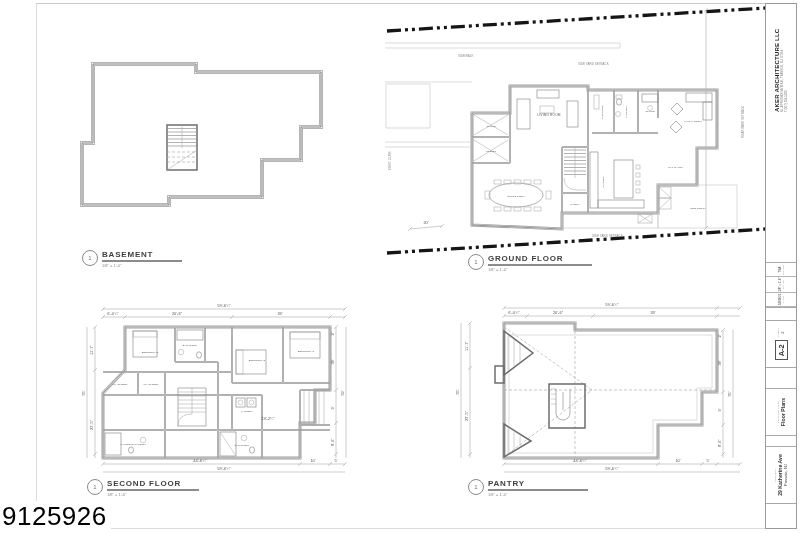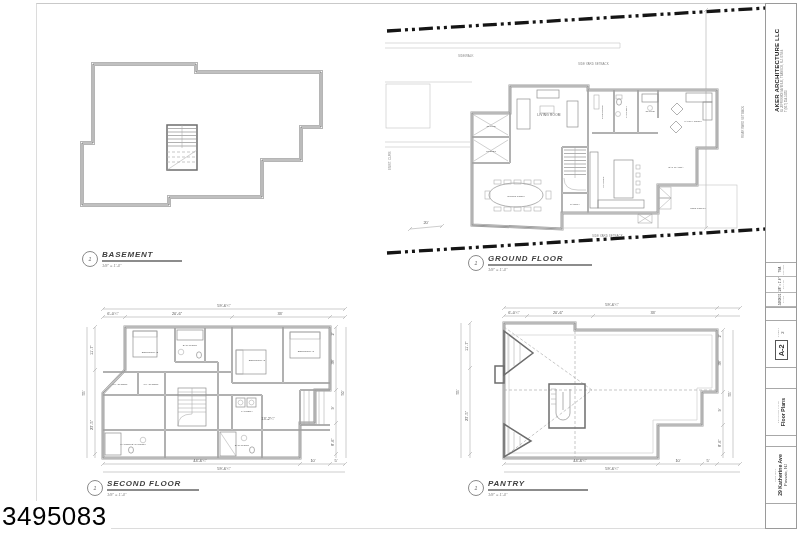--- a/index.html
+++ b/index.html
@@ -24,21 +24,21 @@
   .sl{stroke:#c2c2c2;stroke-width:.6;fill:none}
   .dim{stroke:#9a9a9a;stroke-width:.5;fill:none}
   .hv{stroke:#151515;stroke-width:3.3;fill:none;stroke-dasharray:14 4 3 4 3 4}
   .inl{stroke:#cfcfcf;stroke-width:.7;fill:none}
   text{fill:#5a5a5a;}
   .rt{font-size:3.2px;text-anchor:middle;letter-spacing:.2px}
   .rts{font-size:2.5px;text-anchor:middle}
   .dt{font-size:4px;text-anchor:middle;fill:#555}
   .st{font-size:3px;fill:#8a8a8a}
   
-  .ptitle{position:absolute;display:flex;align-items:center;font-style:italic;}
+  .ptitle{position:absolute;display:flex;align-items:flex-start;}
   .pnum{width:14px;height:14px;border:1px solid #8a8a8a;border-radius:50%;
         font-size:6px;line-height:14px;text-align:center;color:#777;background:#fff;
         margin-right:4px;flex:0 0 auto;}
   .pname{font-size:8px;font-weight:bold;letter-spacing:.8px;color:#3f3f3f;
          border-bottom:2px solid #8c8c8c;padding-bottom:1px;}
   .pscale{font-size:4px;color:#888;margin-top:1px;}
   
   .sheet-id{position:absolute;left:2px;top:501px;font-size:26px;color:#000;
             background:#fff;padding:0 4px 2px 0;letter-spacing:.5px;}
   
@@ -370,14 +370,14 @@
 
       <div class="tb-cell" style="left:414px;width:104px;border:none;align-items:flex-start;padding-left:2px">
         <div class="tb-firm">AKER ARCHITECTURE LLC</div>
         <div class="tb-tiny">65 JEFFERSON AVENUE, TEANECK, N.J. 07666</div>
         <div class="tb-tiny">T (917) 254-5023</div>
       </div>
 
     </div>
   </div>
 
-  <div class="sheet-id">3495083</div>
+  <div class="sheet-id">9125926</div>
 </div>
 
 </body></html>

